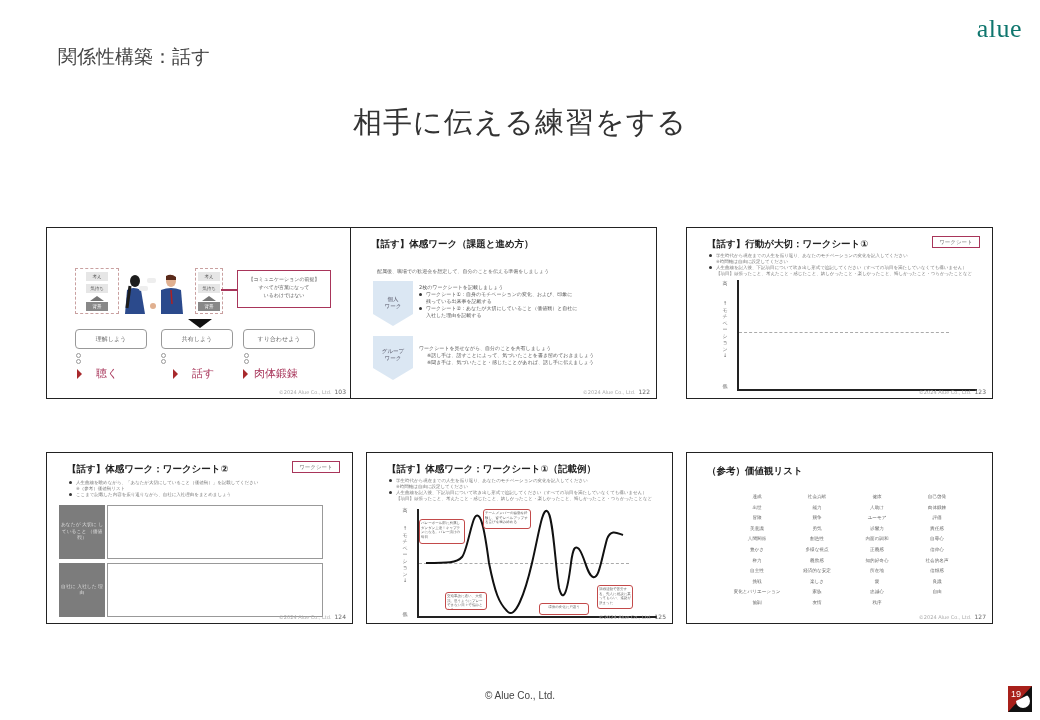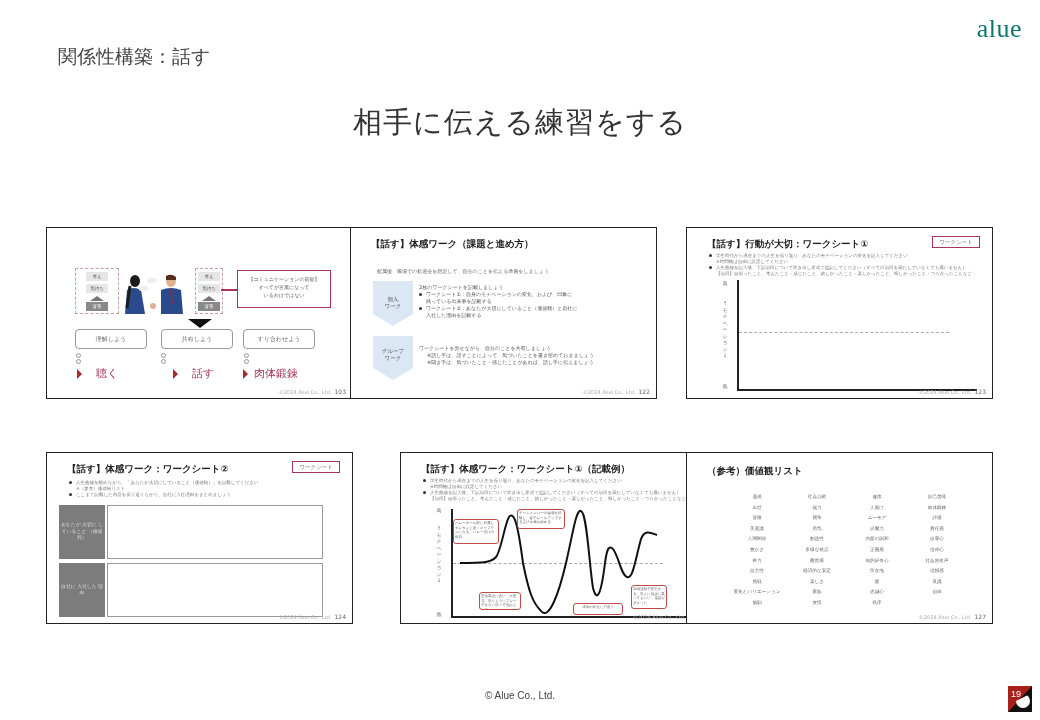--- a/index.html
+++ b/index.html
@@ -8,21 +8,21 @@
 
   .logo { position: absolute; right: 18px; top: 14px; font-family: Liberation Serif, serif; font-size: 26px; color: #0f766e; letter-spacing: 0.5px; }
   .section-label { position: absolute; left: 58px; top: 44px; font-size: 19px; color: #444; }
   .headline { position: absolute; left: 0; right: 0; top: 102px; text-align: center; font-size: 29px; line-height: 40px; color: #333; letter-spacing: 1px; font-weight: normal; }
 
   .thumb { position: absolute; width: 307px; height: 172px; border: 1px solid #222; background: #fff; overflow: hidden; }
   .t1 { left: 46px;  top: 227px; }
   .t2 { left: 350px; top: 227px; }
   .t3 { left: 686px; top: 227px; }
   .t4 { left: 46px;  top: 452px; }
-  .t5 { left: 366px; top: 452px; margin-left: 34px; }
+  .t5 { left: 366px; top: 452px; }
   .t6 { left: 686px; top: 452px; }
 
   .th-title { position: absolute; left: 12px; top: 8px; font-size: 9.5px; font-weight: bold; color: #222; line-height: 12px; }
   .th-foot { position: absolute; right: 6px; bottom: 3px; font-size: 5px; color: #aaa; }
   .th-foot .pg { font-size: 6px; color: #666; margin-left: 3px; }
   .ws-tag { position: absolute; right: 12px; top: 8px; width: 48px; height: 12px; border: 1px solid #a8355a; font-size: 5.5px; color: #777; text-align: center; line-height: 10px; }
   .tiny { font-size: 4.5px; color: #777; line-height: 6px; }
   .bullet-dot { display: inline-block; width: 3px; height: 3px; background: #333; border-radius: 50%; margin-right: 4px; vertical-align: middle; }
 
   

